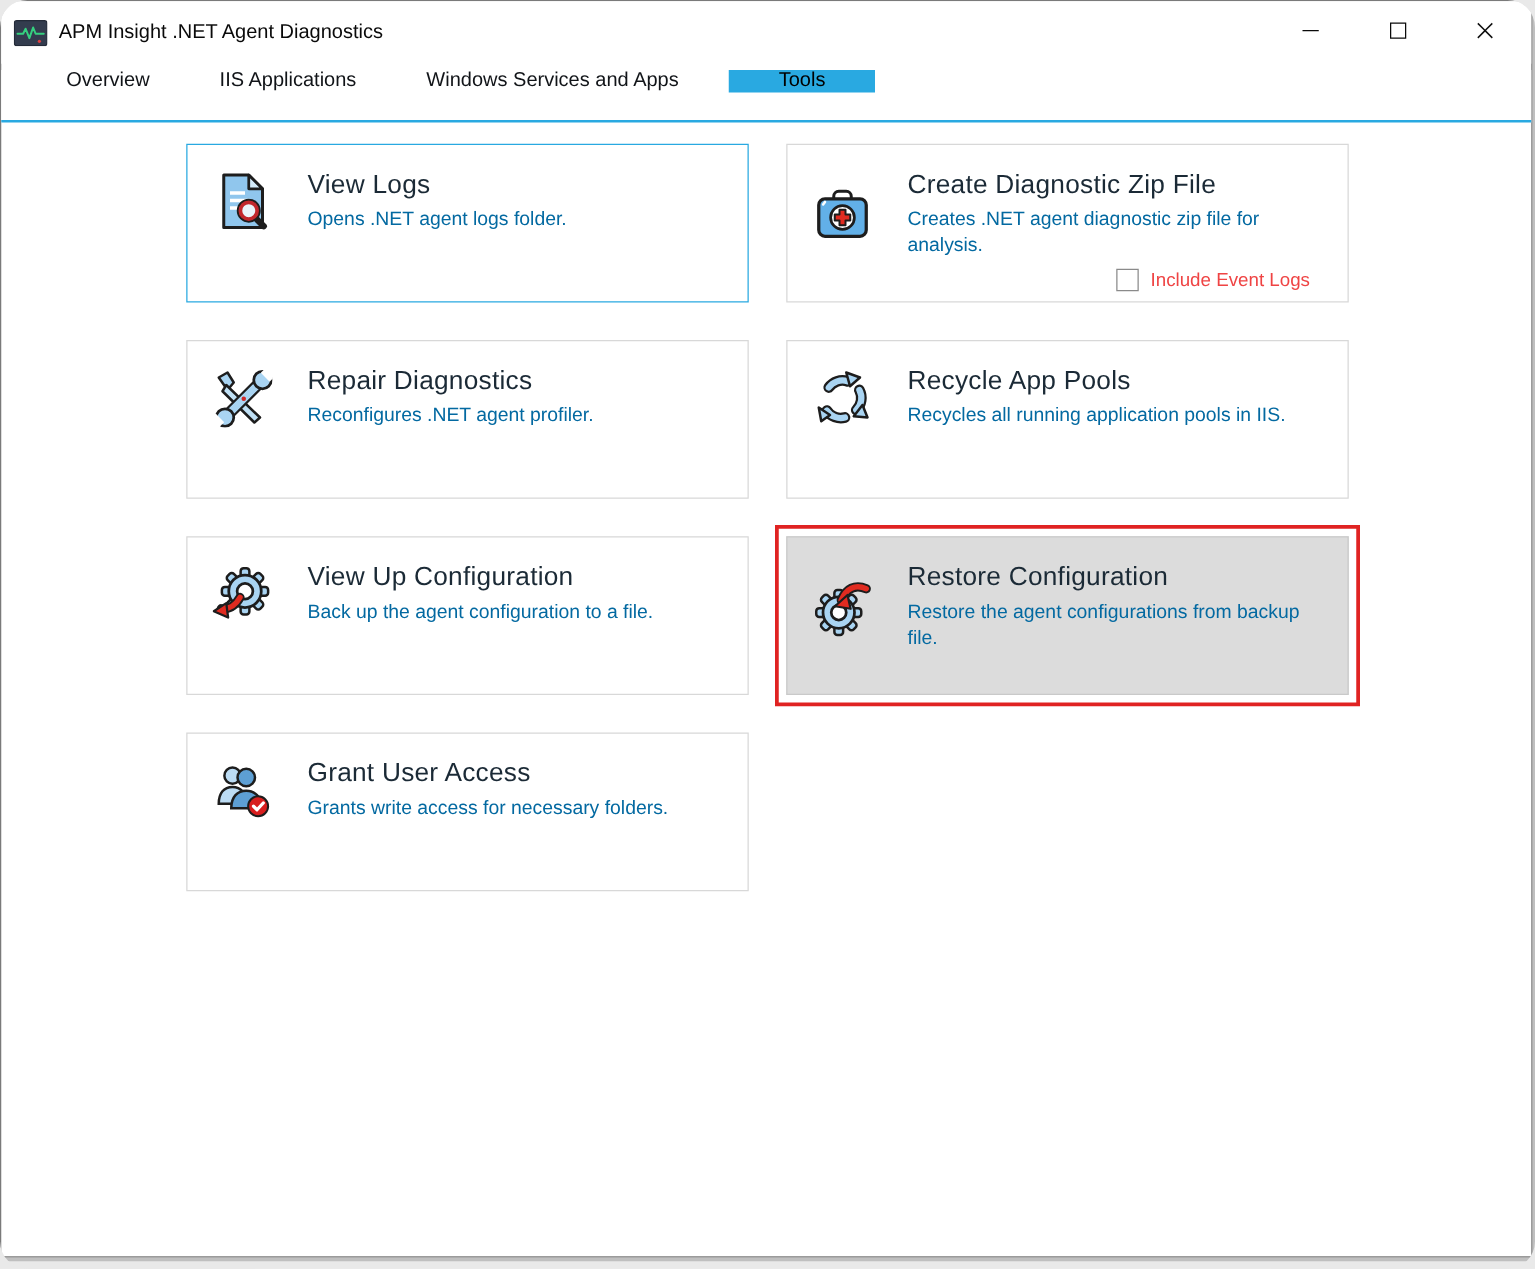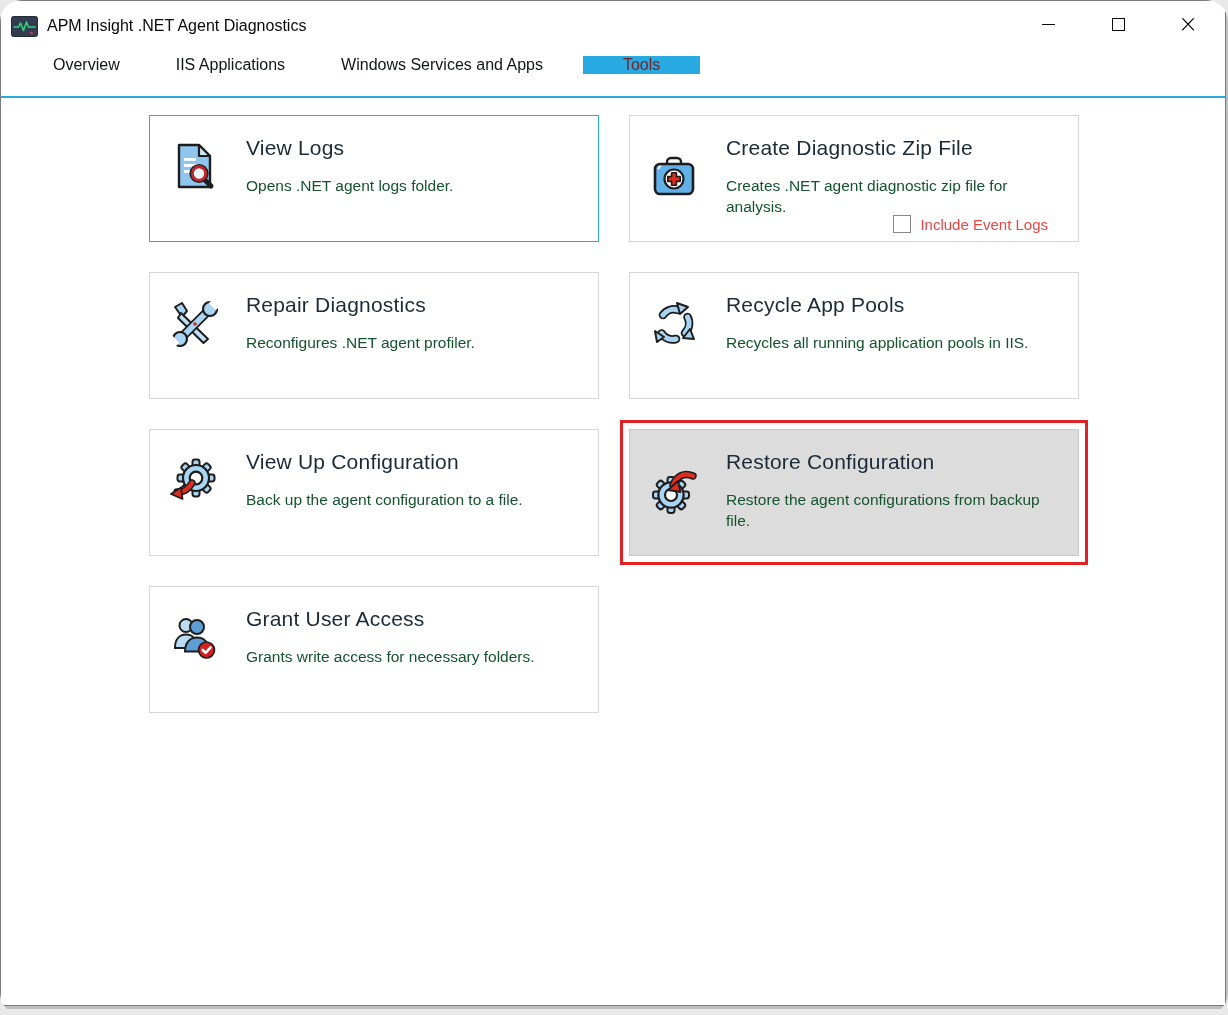--- a/index.html
+++ b/index.html
@@ -20,41 +20,41 @@
   .glyph-min { width: 13px; height: 0; border-top: 1.6px solid #0a0a0a; display: block; }
   .glyph-max { width: 13px; height: 13px; border: 1.4px solid #0a0a0a; display: block; background: transparent; }
   .glyph-close { font-size: 24px; line-height: 1; color: #0a0a0a; font-weight: 300; font-family: "DejaVu Sans", sans-serif; }
   
   .tabbar {
     position: absolute; top: 55px; left: 0; right: 0; height: 42px;
     display: flex; align-items: flex-start; padding-left: 36px; gap: 24px;
     border-bottom: 2px solid #29a9e1; background: #fff;
   }
   .tab { padding: 0 16px; display: flex; align-items: center; font-size: 16px; color: #111418; cursor: default; }
-  .tab.active { background: #29a9e1; color: #7f1d1d; padding: 0 40px; }
+  .tab.active { background: #29a9e1; color: #000000; padding: 0 40px; }
   
   .cards {
     position: absolute; left: 148px; top: 114px; width: 930px;
     display: grid; grid-template-columns: 450px 450px;
     column-gap: 30px; row-gap: 30px; grid-auto-rows: 127px;
   }
   .card {
     position: relative; background: #ffffff; border: 1px solid #d8d8d8;
     padding: 20px 24px 0 20px; cursor: default;
   }
   .card.focus-blue { border-color: #29a9e1; }
   .card.highlight-red {
     background: #dcdcdc; border-color: #c9c9c9;
     outline: 3px solid #e02322; outline-offset: 6px;
   }
   .card-body { display: flex; align-items: center; gap: 28px; }
   .card-icon { width: 48px; height: 48px; flex: none; display: inline-flex; }
   .card-icon svg { width: 100%; height: 100%; }
   .card-title { font-size: 21px; font-weight: 400; color: #1b2a36; letter-spacing: 0.2px; }
-  .card-desc { margin-top: 16px; font-size: 15.5px; color: #14532d; line-height: 1.35; max-width: 340px; }
+  .card-desc { margin-top: 6px; font-size: 15.5px; color: #0369a1; line-height: 1.35; max-width: 340px; }
   .checkbox-row { position: absolute; right: 30px; bottom: 8px; display: flex; align-items: center; gap: 9px; cursor: default; }
   .checkbox-box { width: 18px; height: 18px; border: 1px solid #8a8a8a; background: #fff; flex: none; }
   .checkbox-label { font-size: 15px; color: #ef4444; }
 </style>
 </head>
 <body>
 
 <div class="screen">
   <div class="window">
 

